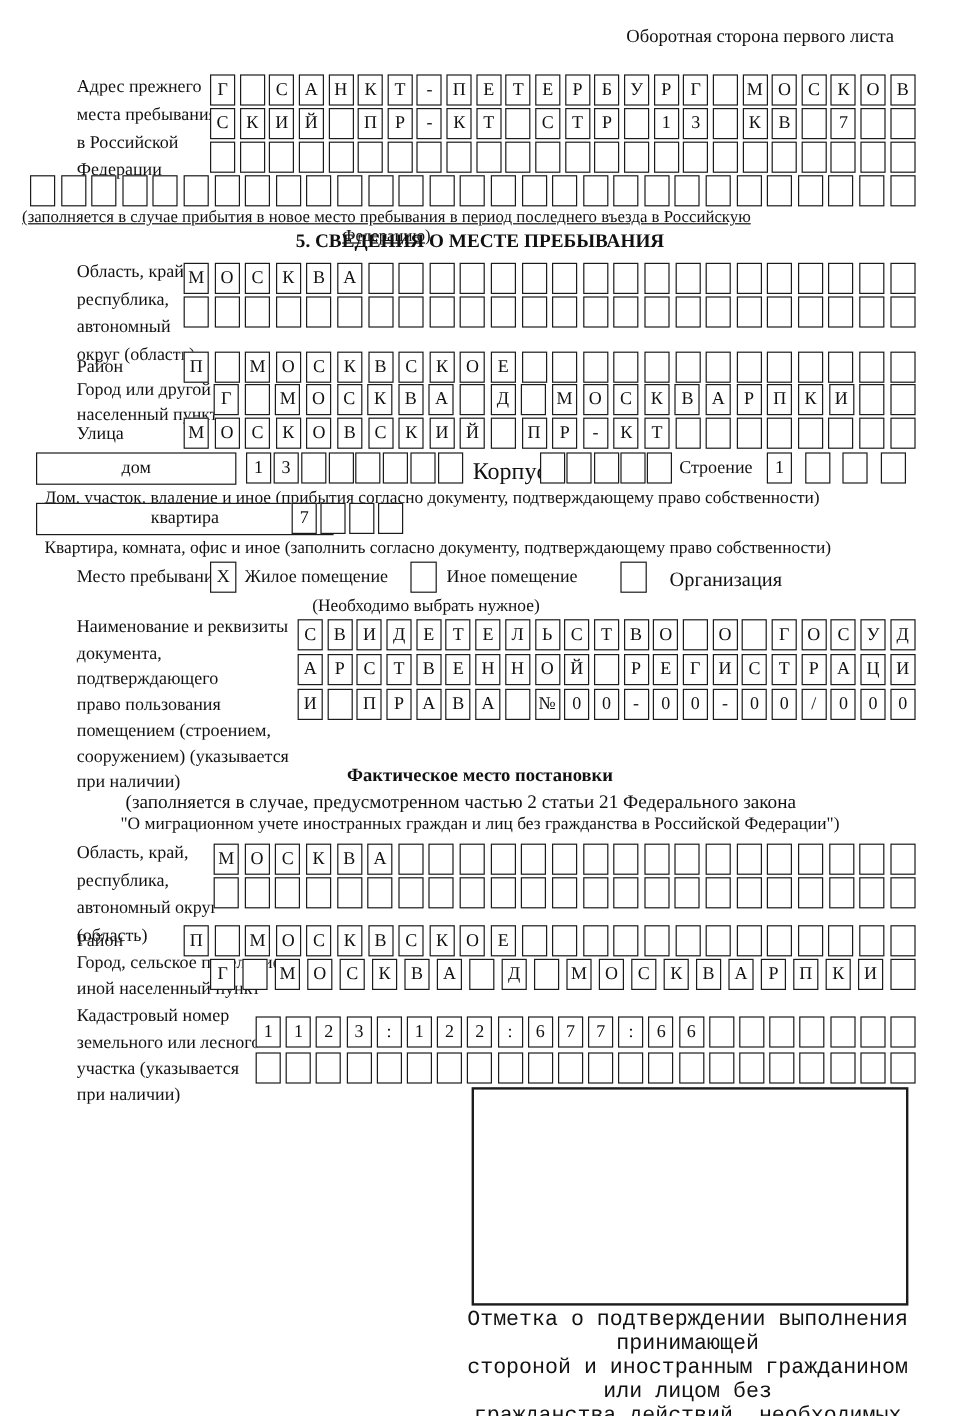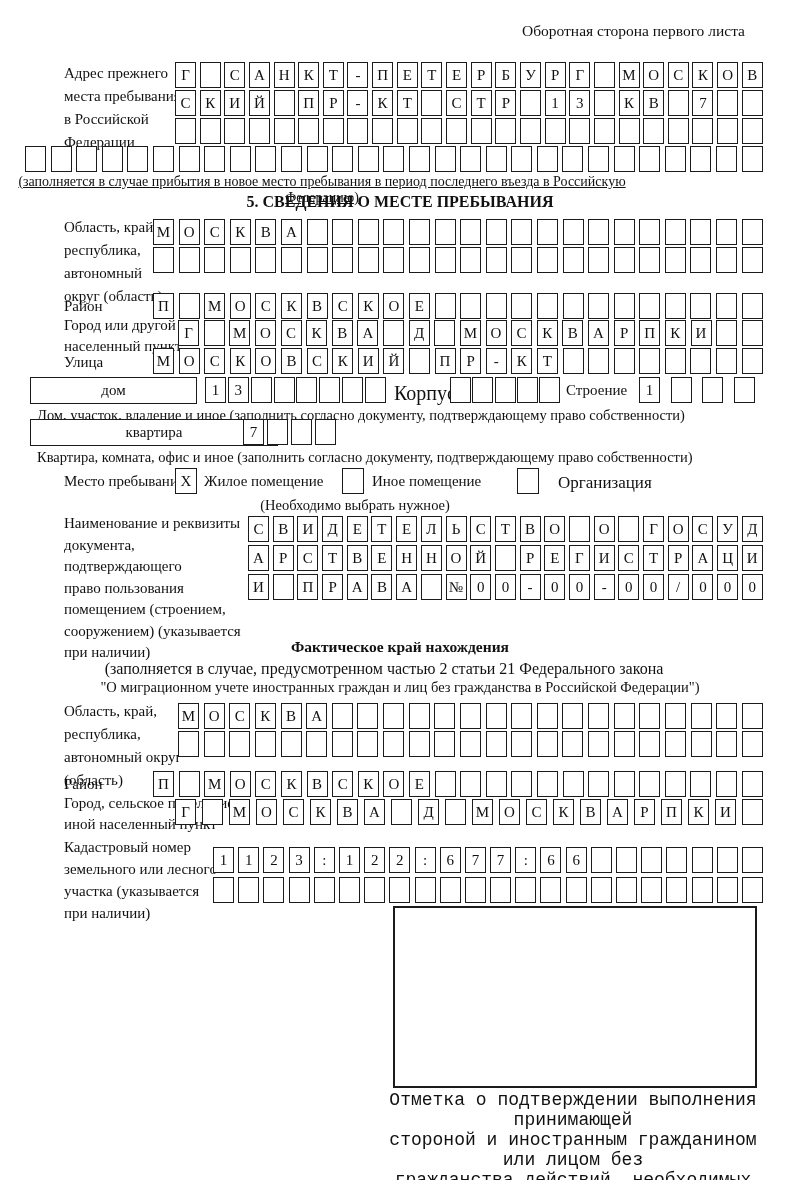--- a/index.html
+++ b/index.html
@@ -304,21 +304,21 @@
     <span class="cell"></span>
     <span class="cell"></span>
   </div>
 <span class="caption" style="left:566px;top:382px;font-size:15px;">Строение</span>
 <div class="grid" style="left:639px;top:377px;width:116px;">
     <span class="cell">1</span>
     <span class="cell"></span>
     <span class="cell"></span>
     <span class="cell"></span>
   </div>
-<div class="caption" style="left:37px;top:407px;">Дом, участок, владение и иное (заполнить согласно документу, подтверждающему право собственности)</div>
+<div class="caption" style="left:37px;top:407px;">Дом, участок, владение и иное (прибытия согласно документу, подтверждающему право собственности)</div>
 
 <div class="lbox" style="left:30px;top:419px;width:248px;">квартира</div>
 <div class="grid" style="left:243px;top:419px;width:93px;">
     <span class="cell">7</span>
     <span class="cell"></span>
     <span class="cell"></span>
     <span class="cell"></span>
   </div>
 <div class="caption" style="left:37px;top:449px;">Квартира, комната, офис и иное (заполнить согласно документу, подтверждающему право собственности)</div>
 
@@ -400,21 +400,21 @@
     <span class="cell">0</span>
     <span class="cell">-</span>
     <span class="cell">0</span>
     <span class="cell">0</span>
     <span class="cell">/</span>
     <span class="cell">0</span>
     <span class="cell">0</span>
     <span class="cell">0</span>
   </div>
 
-<div class="title" style="left:0;top:638px;width:800px;font-size:15.5px;">Фактическое край нахождения</div>
+<div class="title" style="left:0;top:638px;width:800px;font-size:15.5px;">Фактическое место постановки</div>
 <div class="note-center" style="left:0;top:660px;width:768px;font-size:16px;">(заполняется в случае, предусмотренном частью 2 статьи 21 Федерального закона</div>
 <div class="note-center" style="left:0;top:679px;width:800px;font-size:14.5px;">"О миграционном учете иностранных граждан и лиц без гражданства в Российской Федерации")</div>
 
 <div class="flabel" style="left:64px;top:700px;width:170px;">Область, край,
 республика,
 автономный округ
 (область)</div>
 <div class="grid" style="left:178px;top:703px;width:585px;">
     <span class="cell">М</span>
     <span class="cell">О</span>

